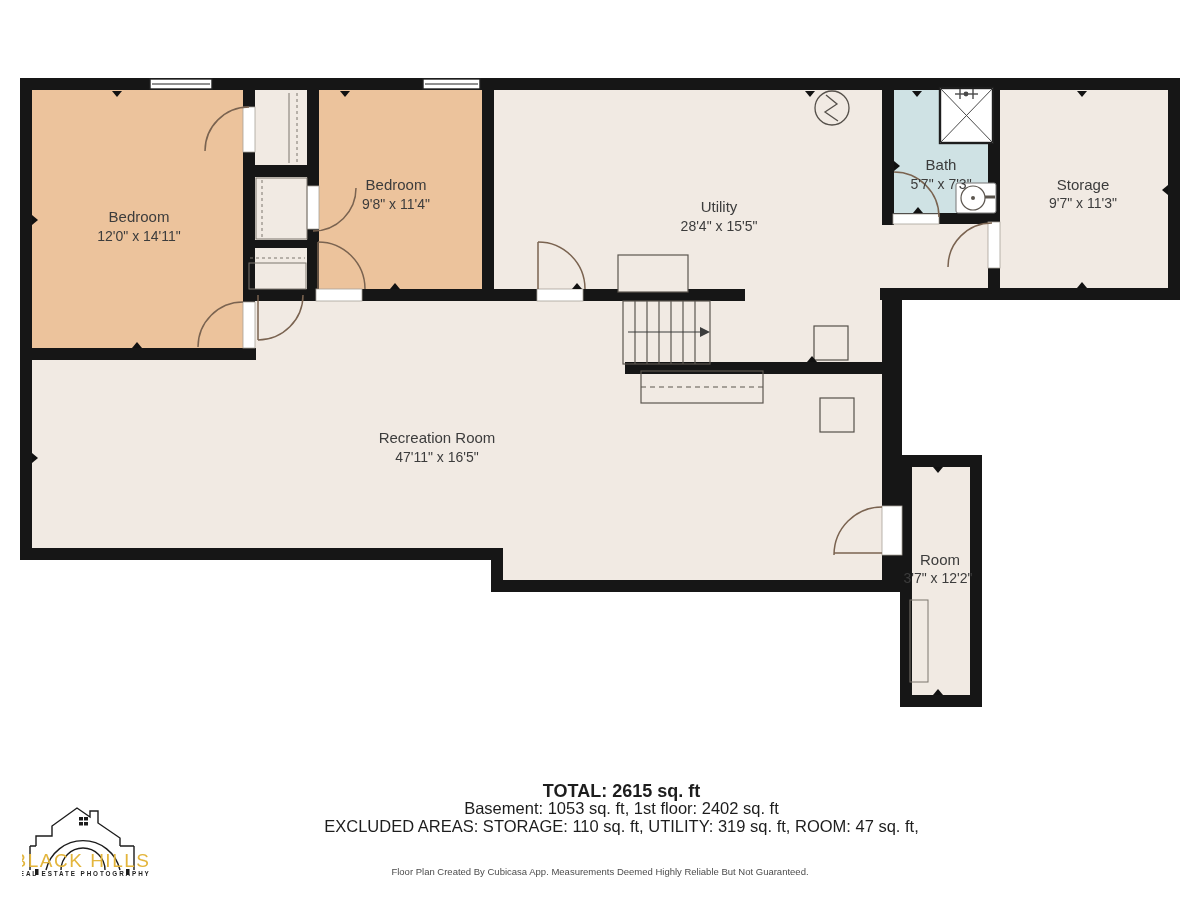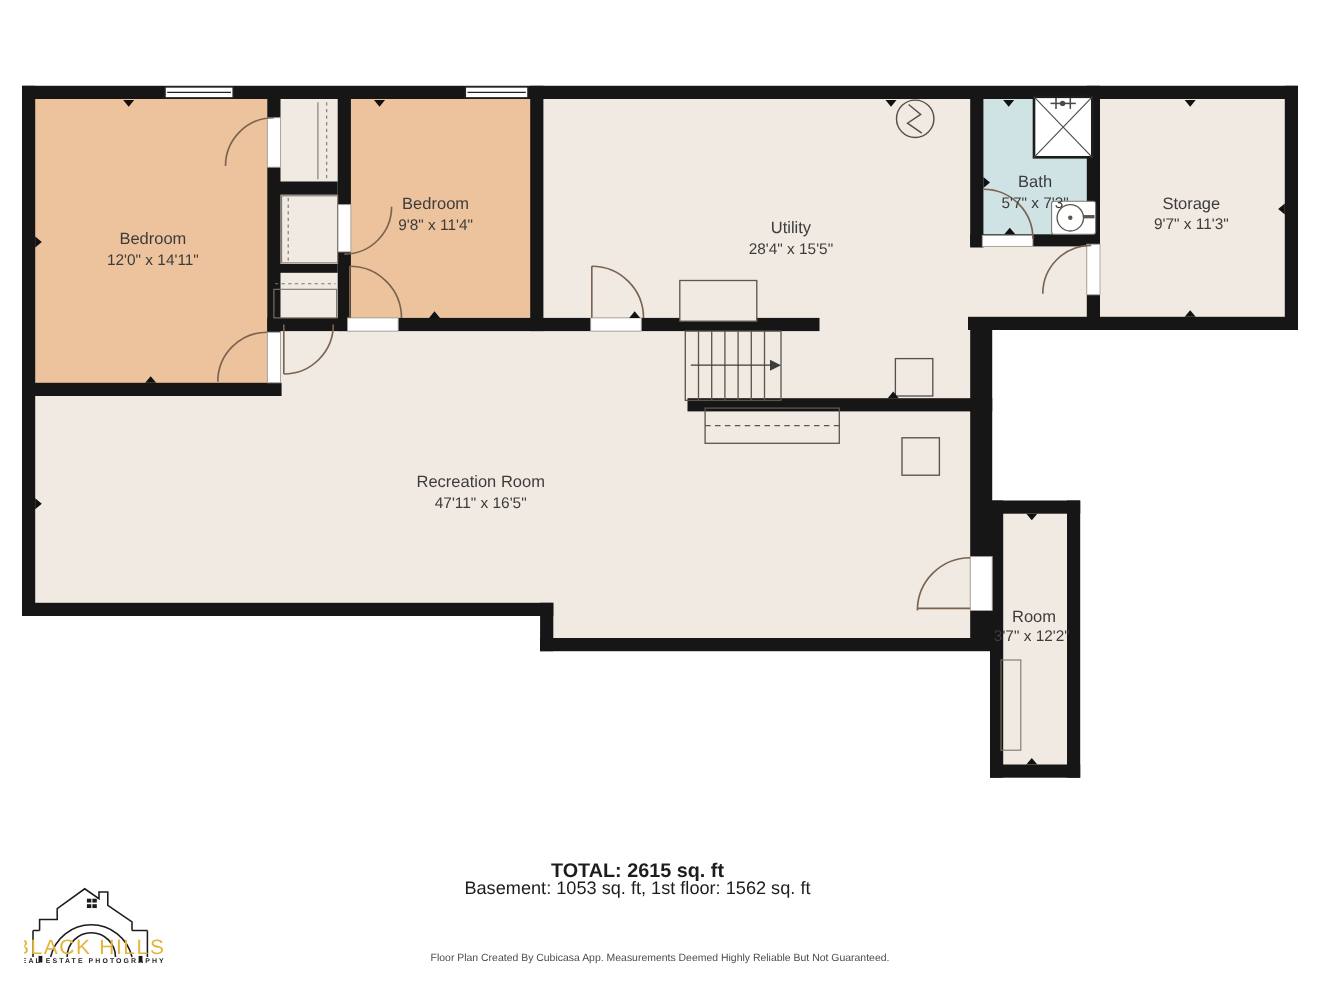--- a/index.html
+++ b/index.html
@@ -1,21 +1,21 @@
 <!DOCTYPE html>
 <html><head>
 <meta charset="utf-8">
 <style>
   html,body{margin:0;padding:0;background:#ffffff;}
   #stage{position:relative;width:1200px;height:900px;background:#ffffff;overflow:hidden;
          font-family:"Liberation Sans",sans-serif;}
   #plan-svg{position:absolute;left:0;top:0;}
   .room-name{font-size:15px;fill:#3c3c3c;}
   .room-dims{font-size:14px;fill:#3c3c3c;}
-  #summary{position:absolute;left:0;top:782px;width:1159px;text-align:center;color:#1d1d1d;}
+  #summary{position:absolute;left:0;top:782px;width:1159px;text-align:center;color:#1d1d1d;padding-left:42px;}
   #summary .total{font-size:18px;font-weight:bold;line-height:18px;margin:0;}
   #summary .sline{font-size:16.5px;line-height:17.5px;margin:0;}
   #disclaimer{position:absolute;left:0;top:866px;width:1200px;text-align:center;
               font-size:9.5px;color:#4c4c4c;}
   #logo{position:absolute;left:22px;top:798px;}
   .logo-brand{font-size:19px;letter-spacing:1.5px;fill:#e3b53c;font-weight:normal;}
   .logo-tag{font-size:6.3px;letter-spacing:1.9px;font-weight:bold;fill:#1c1c1c;}
 </style>
 </head>
 <body>
@@ -181,21 +181,22 @@
     <text class="room-dims" x="1083" y="208">9'7" x 11'3"</text>
     <text class="room-name" x="437" y="443">Recreation Room</text>
     <text class="room-dims" x="437" y="462">47'11" x 16'5"</text>
     <text class="room-name" x="940" y="565">Room</text>
     <text class="room-dims" x="938" y="583">3'7" x 12'2"</text>
   </g>
 </svg>
 
 <div id="summary">
   <p class="total">TOTAL: 2615 sq. ft</p>
-  <p class="sline">Basement: 1053 sq. ft, 1st floor: 1562 sq. ft</p>
+  <p class="sline">Basement: 1053 sq. ft, 1st floor: 2402 sq. ft</p>
+  <p class="sline">EXCLUDED AREAS: STORAGE: 110 sq. ft, UTILITY: 319 sq. ft, ROOM: 47 sq. ft,</p>
 </div>
 
 <div id="disclaimer">Floor Plan Created By Cubicasa App. Measurements Deemed Highly Reliable But Not Guaranteed.</div>
 
 <svg id="logo" width="130" height="82" viewBox="0 0 130 82">
   <g fill="none" stroke="#1c1c1c" stroke-width="1.4">
     <path d="M14,48 L14,38 L30,38 L30,28 L55,10 L68,19 L68,13 L76,13 L76,25 L98,40 L98,48"></path>
     <rect x="57" y="19" width="4" height="3.5" fill="#1c1c1c" stroke="none"></rect>
     <rect x="62" y="19" width="4" height="3.5" fill="#1c1c1c" stroke="none"></rect>
     <rect x="57" y="24" width="4" height="3.5" fill="#1c1c1c" stroke="none"></rect>

